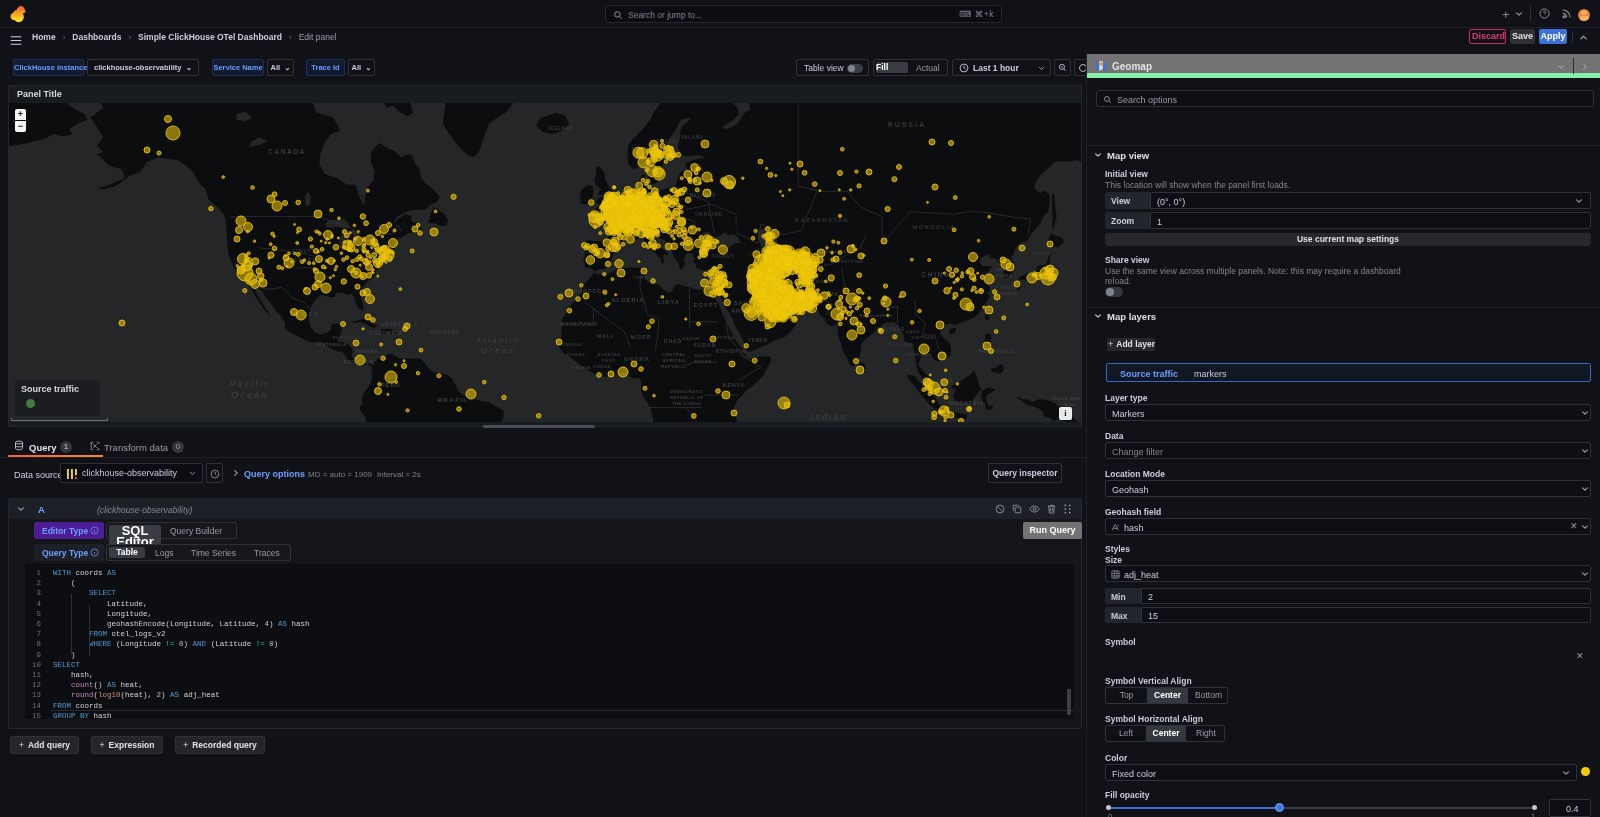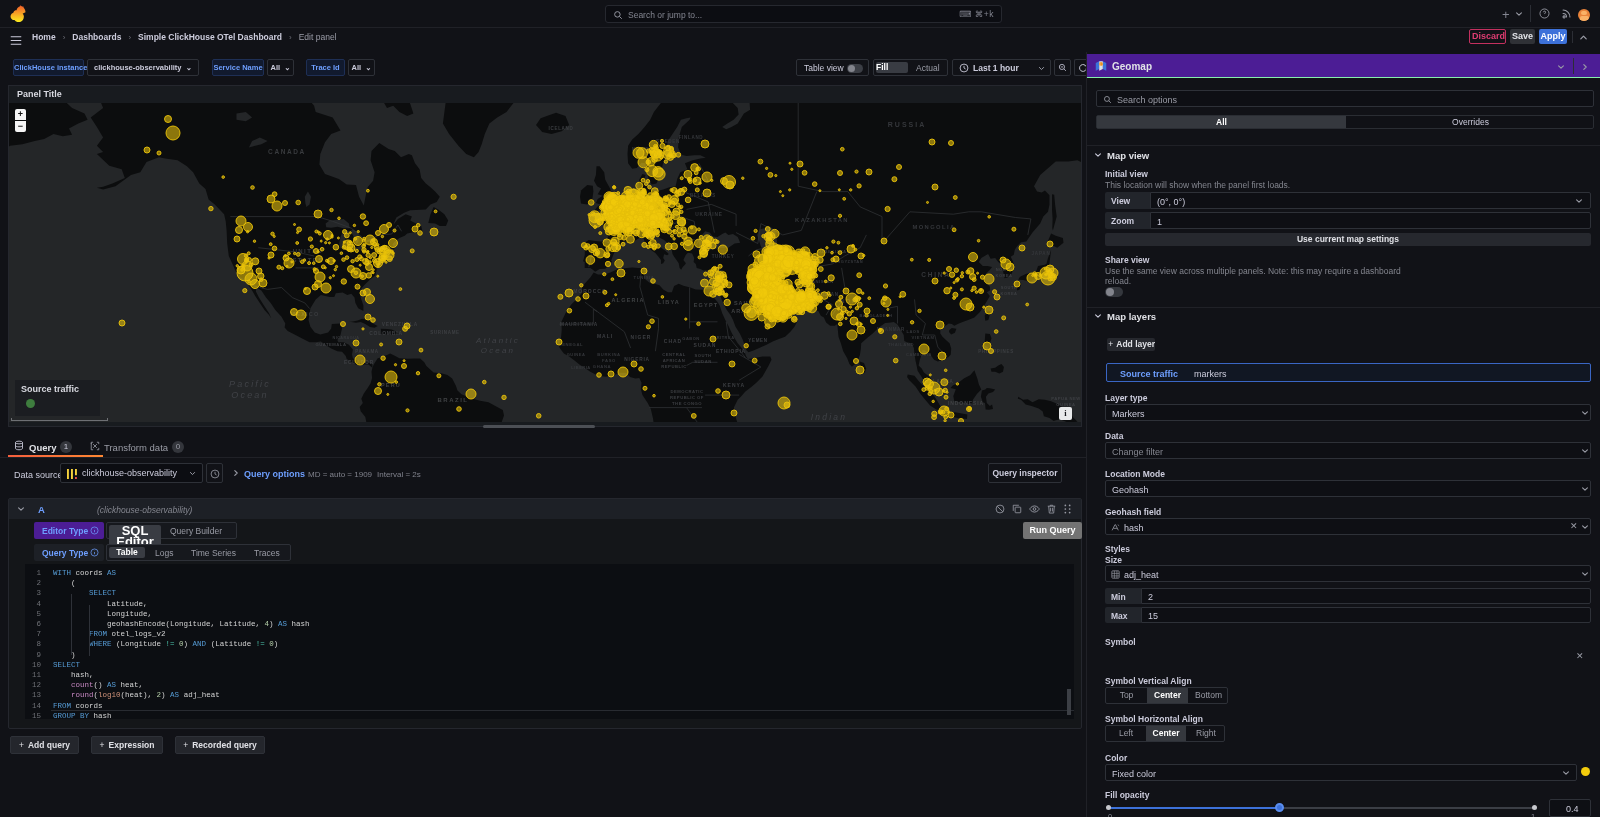--- a/index.html
+++ b/index.html
@@ -2348,21 +2348,21 @@
       </div>
       <div class="abs" style="left:16px;top:65px;width:1049px;height:155px;background:#0c0e12;overflow:hidden">
         <div class="abs" style="left:0;top:2px;font-family:'Liberation Mono',monospace;font-size:7.5px;line-height:10.2px;color:#d4d4d4;font-style:normal;white-space:pre"><div style="position:absolute;top:2.0px;left:0;width:16px;text-align:right;color:#6e7076">1</div><div style="position:absolute;top:12.2px;left:0;width:16px;text-align:right;color:#6e7076">2</div><div style="position:absolute;top:22.4px;left:0;width:16px;text-align:right;color:#6e7076">3</div><div style="position:absolute;top:32.599999999999994px;left:0;width:16px;text-align:right;color:#6e7076">4</div><div style="position:absolute;top:42.8px;left:0;width:16px;text-align:right;color:#6e7076">5</div><div style="position:absolute;top:53.0px;left:0;width:16px;text-align:right;color:#6e7076">6</div><div style="position:absolute;top:63.199999999999996px;left:0;width:16px;text-align:right;color:#6e7076">7</div><div style="position:absolute;top:73.39999999999999px;left:0;width:16px;text-align:right;color:#6e7076">8</div><div style="position:absolute;top:83.6px;left:0;width:16px;text-align:right;color:#6e7076">9</div><div style="position:absolute;top:93.8px;left:0;width:16px;text-align:right;color:#6e7076">10</div><div style="position:absolute;top:104.0px;left:0;width:16px;text-align:right;color:#6e7076">11</div><div style="position:absolute;top:114.19999999999999px;left:0;width:16px;text-align:right;color:#6e7076">12</div><div style="position:absolute;top:124.39999999999999px;left:0;width:16px;text-align:right;color:#6e7076">13</div><div style="position:absolute;top:134.6px;left:0;width:16px;text-align:right;color:#6e7076">14</div><div style="position:absolute;top:144.79999999999998px;left:0;width:16px;text-align:right;color:#6e7076">15</div><div style="position:absolute;top:2.0px;left:28px"><span style="color:#569cd6">WITH</span> coords <span style="color:#569cd6">AS</span></div><div style="position:absolute;top:12.2px;left:28px">&nbsp;&nbsp;&nbsp;&nbsp;(</div><div style="position:absolute;top:22.4px;left:28px">&nbsp;&nbsp;&nbsp;&nbsp;&nbsp;&nbsp;&nbsp;&nbsp;<span style="color:#569cd6">SELECT</span></div><div style="position:absolute;top:32.599999999999994px;left:28px">&nbsp;&nbsp;&nbsp;&nbsp;&nbsp;&nbsp;&nbsp;&nbsp;&nbsp;&nbsp;&nbsp;&nbsp;Latitude,</div><div style="position:absolute;top:42.8px;left:28px">&nbsp;&nbsp;&nbsp;&nbsp;&nbsp;&nbsp;&nbsp;&nbsp;&nbsp;&nbsp;&nbsp;&nbsp;Longitude,</div><div style="position:absolute;top:53.0px;left:28px">&nbsp;&nbsp;&nbsp;&nbsp;&nbsp;&nbsp;&nbsp;&nbsp;&nbsp;&nbsp;&nbsp;&nbsp;geohashEncode(Longitude, Latitude, <span style="color:#b5cea8">4</span>) <span style="color:#569cd6">AS</span> hash</div><div style="position:absolute;top:63.199999999999996px;left:28px">&nbsp;&nbsp;&nbsp;&nbsp;&nbsp;&nbsp;&nbsp;&nbsp;<span style="color:#569cd6">FROM</span> otel_logs_v2</div><div style="position:absolute;top:73.39999999999999px;left:28px">&nbsp;&nbsp;&nbsp;&nbsp;&nbsp;&nbsp;&nbsp;&nbsp;<span style="color:#569cd6">WHERE</span> (Longitude <span style="color:#4ec9b0">!=</span> <span style="color:#b5cea8">0</span>) <span style="color:#569cd6">AND</span> (Latitude <span style="color:#4ec9b0">!=</span> <span style="color:#b5cea8">0</span>)</div><div style="position:absolute;top:83.6px;left:28px">&nbsp;&nbsp;&nbsp;&nbsp;)</div><div style="position:absolute;top:93.8px;left:28px"><span style="color:#569cd6">SELECT</span></div><div style="position:absolute;top:104.0px;left:28px">&nbsp;&nbsp;&nbsp;&nbsp;hash,</div><div style="position:absolute;top:114.19999999999999px;left:28px">&nbsp;&nbsp;&nbsp;&nbsp;<span style="color:#c586c0">count</span>() <span style="color:#569cd6">AS</span> heat,</div><div style="position:absolute;top:124.39999999999999px;left:28px">&nbsp;&nbsp;&nbsp;&nbsp;<span style="color:#c586c0">round</span>(<span style="color:#ce9178">log10</span>(heat), <span style="color:#b5cea8">2</span>) <span style="color:#569cd6">AS</span> adj_heat</div><div style="position:absolute;top:134.6px;left:28px"><span style="color:#569cd6">FROM</span> coords</div><div style="position:absolute;top:144.79999999999998px;left:28px"><span style="color:#569cd6">GROUP</span> <span style="color:#569cd6">BY</span> hash</div><div style="position:absolute;top:38.6px;left:64px;width:1px;height:51px;background:#2e3138"></div><div style="position:absolute;top:28.4px;left:46px;width:1px;height:61px;background:#2e3138"></div><div style="position:absolute;top:143.79999999999998px;left:26px;width:1028px;height:11px;border-top:1px solid #282b31;border-bottom:1px solid #282b31"></div></div>
         <div class="abs" style="left:1042px;top:125px;width:4px;height:26px;background:#3c3f45"></div>
       </div>
     </div>
     <div class="abs" style="left:10px;top:736px;width:69px;height:18px;background:#24262c;border:1px solid #2e3138;border-radius:2px;color:#e0e1e6;font-size:8.5px;font-weight:bold;text-align:center;line-height:17px"><span style="font-weight:normal;margin-right:4px">+</span>Add query</div>
     <div class="abs" style="left:91px;top:736px;width:72px;height:18px;background:#24262c;border:1px solid #2e3138;border-radius:2px;color:#e0e1e6;font-size:8.5px;font-weight:bold;text-align:center;line-height:17px"><span style="font-weight:normal;margin-right:4px">+</span>Expression</div>
     <div class="abs" style="left:175px;top:736px;width:90px;height:18px;background:#24262c;border:1px solid #2e3138;border-radius:2px;color:#e0e1e6;font-size:8.5px;font-weight:bold;text-align:center;line-height:17px"><span style="font-weight:normal;margin-right:4px">+</span>Recorded query</div>
     <div class="abs" style="left:1086px;top:52px;width:514px;height:765px;background:#111217;border-left:1px solid #202127">
-      <div class="abs" style="left:0;top:2px;width:514px;height:24px;background:#4c1d95;border-bottom:1px solid #86efac">
+      <div class="abs" style="left:0;top:2px;width:514px;height:24px;background:#737373;border-bottom:5px solid #86efac">
         <svg class="abs" style="left:8px;top:6px" width="12" height="12" viewBox="0 0 16 16">
           <path d="M1 4l4.6-2.2V12L1 14.2zM10.4 1.8L15 4v10.2L10.4 12z" fill="#3b73d8"></path>
           <path d="M5.6 1.8l4.8 0V12l-4.8 2.2z" fill="#dce0e8"></path>
           <circle cx="8" cy="5.2" r="2.6" fill="#f2a33a"></circle>
           <path d="M8 3.2a2 2 0 0 1 0 4z" fill="#e88c28"></path>
         </svg>
         <span class="abs" style="left:25px;top:7px;font-size:10px;font-weight:bold;color:#e0e1e6">Geomap</span>
         <div class="abs" style="left:470px;top:9px">
           <svg width="8" height="8" viewBox="0 0 10 10" style="transform:rotate(0deg)">
             <path d="M2 3.5l3 3 3-3" fill="none" stroke="#9a9ca6" stroke-width="1.4" stroke-linecap="round" stroke-linejoin="round"></path>
@@ -2375,24 +2375,20 @@
           </svg>
         </div>
       </div>
       <div class="abs" style="left:9px;top:38px;width:498px;height:17px;border:1px solid #2e3138;border-radius:2px;background:#0e0f14">
         <svg class="abs" style="left:6px;top:4px" width="9" height="9" viewBox="0 0 16 16">
           <circle cx="7" cy="7" r="4.4" fill="none" stroke="#9a9ca6" stroke-width="1.5"></circle>
           <path d="M10.3 10.3L14 14" stroke="#9a9ca6" stroke-width="1.5"></path>
         </svg>
         <span class="abs" style="left:20px;top:3.5px;font-size:9px;color:#9a9ca6">Search options</span>
       </div>
-      <div class="abs" style="left:9px;top:63px;width:498px;height:14px;border:1px solid #2a2d33;border-radius:2px;background:#101116">
-        <div class="abs" style="left:0;top:0;width:249px;height:12px;background:#35383e;color:#fff;font-size:8.5px;font-weight:bold;text-align:center;line-height:12px">All</div>
-        <div class="abs" style="left:249px;top:0;width:249px;height:12px;color:#ccccdc;font-size:8.5px;text-align:center;line-height:12px">Overrides</div>
-      </div>
       <div class="abs" style="left:0;top:93px;width:514px;height:1px;background:#202127"></div>
       <div class="abs" style="left:7px;top:99px">
         <svg width="8" height="8" viewBox="0 0 10 10" style="transform:rotate(0deg)">
           <path d="M2 3.5l3 3 3-3" fill="none" stroke="#ccccdc" stroke-width="1.4" stroke-linecap="round" stroke-linejoin="round"></path>
         </svg>
       </div>
       <span class="abs" style="left:20px;top:98px;font-size:9.5px;font-weight:bold;color:#e0e1e6">Map view</span>
       <span class="abs" style="left:18px;top:117px;font-size:8.5px;font-weight:bold;color:#ccccdc">Initial view</span>
       <span class="abs" style="left:18px;top:128px;font-size:8.5px;color:#84868f">This location will show when the panel first loads.</span>
       <div class="abs" style="left:18px;top:140px;width:45px;height:17px;background:#22252b;border-radius:2px 0 0 2px">

